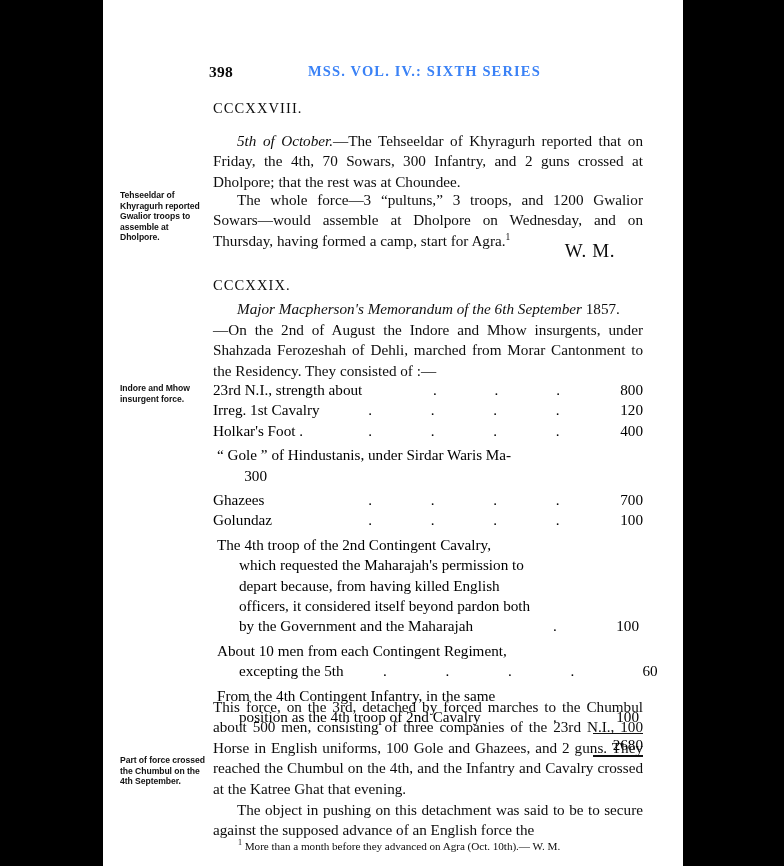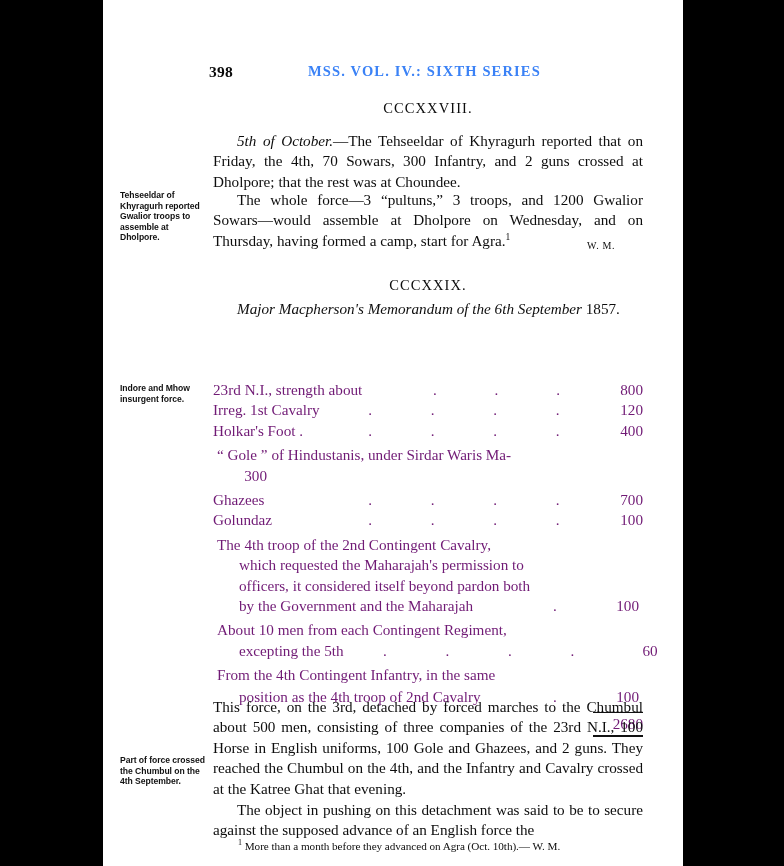--- a/index.html
+++ b/index.html
@@ -66,42 +66,41 @@
 
   
   .col {
     position: absolute;
     left: 110px;
     top: 0;
     width: 430px;
   }
 
   .secnum {
-    text-align: center;
     font-size: 14.5px;
     letter-spacing: 1.1px;
     color: #0d0d0d;
     margin: 0;
   }
 
   p.body {
     margin: 0;
     font-size: 15.2px;
     line-height: 20.4px;
     text-align: justify;
     text-align-last: left;
     color: #0d0d0d;
     hyphens: none;
   }
   p.indent { text-indent: 24px; }
   p.noindent { text-indent: 0; }
   .ital { font-style: italic; }
   .sig {
     margin: 0;
-    font-size: 10px;
+    font-size: 19px;
     text-align: right;
     padding-right: 28px;
     letter-spacing: .6px;
     color: #0d0d0d;
   }
   sup.fn {
     font-size: 9.5px;
     vertical-align: super;
     line-height: 0;
   }
@@ -120,21 +119,21 @@
   }
 
   
   .forcelist {
     position: absolute;
     left: 110px;
     top: 380px;
     width: 430px;
     font-size: 15.2px;
     line-height: 20.4px;
-    color: #701a75;
+    color: #000000;
     font-family: Liberation Serif, serif;
   }
   .frow {
     position: relative;
     display: flex;
     align-items: baseline;
     min-height: 20.4px;
   }
   .flabel {
     flex: 1 1 auto;
@@ -230,20 +229,23 @@
       </div>
 
       <div class="col" style="top:277px;">
         <p class="secnum">CCCXXIX.</p>
       </div>
 
       <div class="col" style="top:299px;">
         <p class="body indent"><span class="ital">Major Macpherson's Memorandum of the 6th September</span><span> 1857.</span></p>
       </div>
 
+      <div class="col" style="top:320px;">
+        <p class="body noindent">—On the 2nd of August the Indore and Mhow insurgents, under Shahzada Ferozeshah of Dehli, marched from Morar Cantonment to the Residency.   They consisted of :—</p>
+      </div>
 
       <div class="sidenote" style="top:383px;">Indore and Mhow insurgent force.</div>
 
       <div class="forcelist">
 
         <div class="frow">
           <div class="flabel">23rd N.I., strength about</div>
           <div class="dots w3">
               <span>.</span>
               <span>.</span>
@@ -299,20 +301,21 @@
               <span>.</span>
               <span>.</span>
               <span>.</span>
             </div>
           <div class="fnum">100</div>
         </div>
 
         <div class="fblock">
           <div class="lead">The 4th troop of the 2nd Contingent Cavalry,</div>
           <div class="sub">which requested the Maharajah's permission to</div>
+          <div class="sub">depart because, from having killed English</div>
           <div class="sub">officers, it considered itself beyond pardon both</div>
           <div class="frow">
             <div class="flabel" style="padding-left:22px;white-space:nowrap;">by the Government and the Maharajah</div>
             <div class="dots w1">
                 <span>.</span>
               </div>
             <div class="fnum">100</div>
           </div>
         </div>
 

